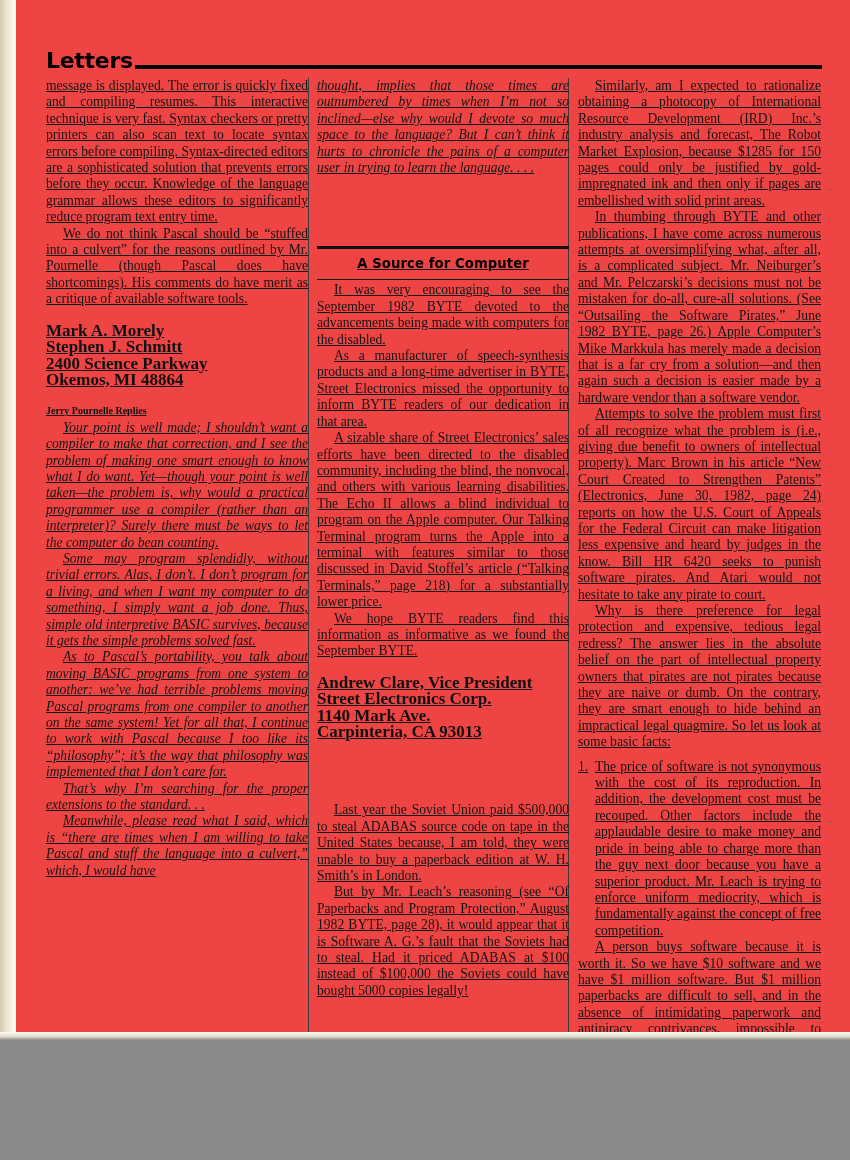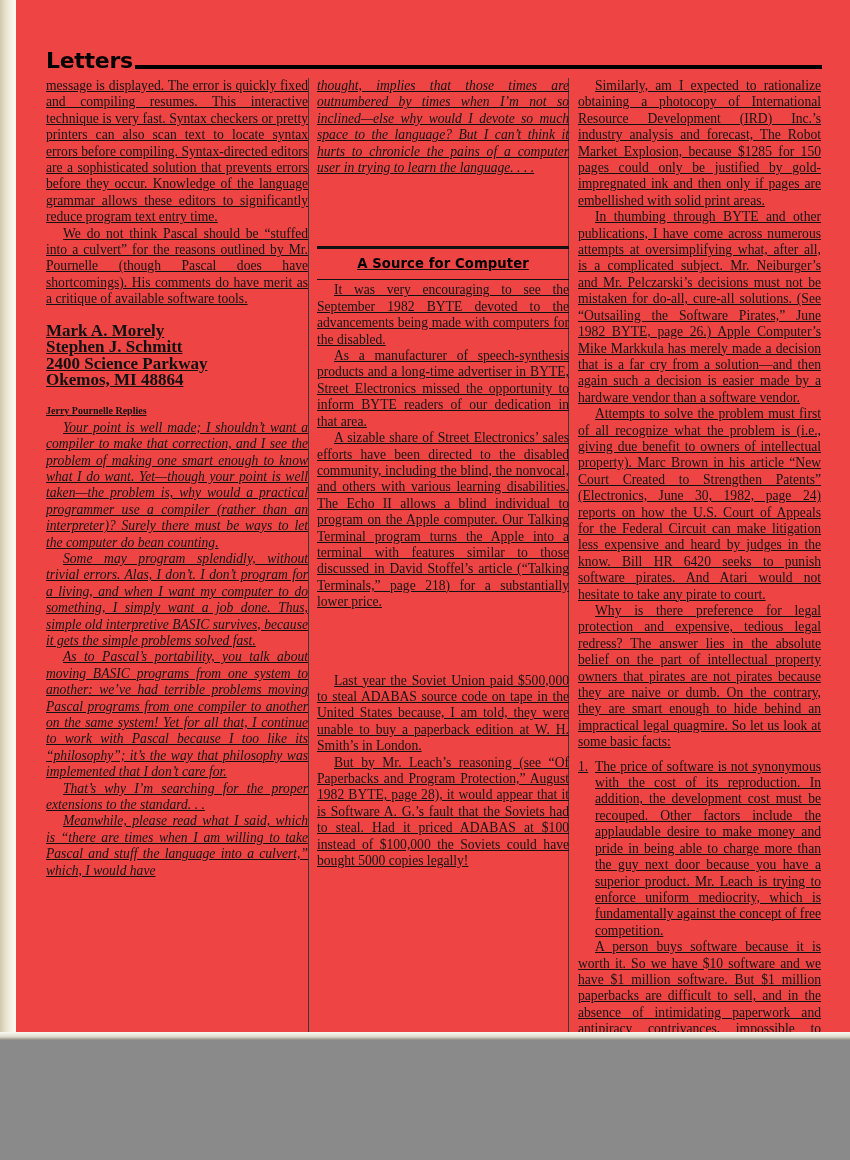--- a/index.html
+++ b/index.html
@@ -264,21 +264,28 @@
 
       <div class="section-head">
         <div class="rule-thick"></div>
         <div class="heading-line">A Source for Computer</div>
         <div class="rule-thin"></div>
       </div>
 
       <p>It was very encouraging to see the September 1982 BYTE devoted to the advancements being made with computers for the disabled.</p>
       <p>As a manufacturer of speech-synthesis products and a long-time advertiser in BYTE, Street Electronics missed the opportunity to inform BYTE readers of our dedication in that area.</p>
       <p>A sizable share of Street Electronics’ sales efforts have been directed to the disabled community, including the blind, the nonvocal, and others with various learning disabilities. The Echo II allows a blind individual to program on the Apple computer. Our Talking Terminal program turns the Apple into a terminal with features similar to those discussed in David Stoffel’s article (“Talking Terminals,” page 218) for a substantially lower price.</p>
-
+      <p>We hope BYTE readers find this information as informative as we found the September BYTE.</p>
+
+      <div class="sig">
+        <div>Andrew Clare, Vice President</div>
+        <div>Street Electronics Corp.</div>
+        <div>1140 Mark Ave.</div>
+        <div>Carpinteria, CA 93013</div>
+      </div>
 
       <div style="height:62px"></div>
 
 
       <p>Last year the Soviet Union paid $500,000 to steal ADABAS source code on tape in the United States because, I am told, they were unable to buy a paperback edition at W. H. Smith’s in London.</p>
       <p>But by Mr. Leach’s reasoning (see “Of Paperbacks and Program Protection,” August 1982 BYTE, page 28), it would appear that it is Software A. G.’s fault that the Soviets had to steal. Had it priced ADABAS at $100 instead of $100,000 the Soviets could have bought 5000 copies legally!</p>
     </div>
 
     <div class="col col-3">
       <p>Similarly, am I expected to rationalize obtaining a photocopy of International Resource Development (IRD) Inc.’s industry analysis and forecast, The Robot Market Explosion, because $1285 for 150 pages could only be justified by gold-impregnated ink and then only if pages are embellished with solid print areas.</p>

